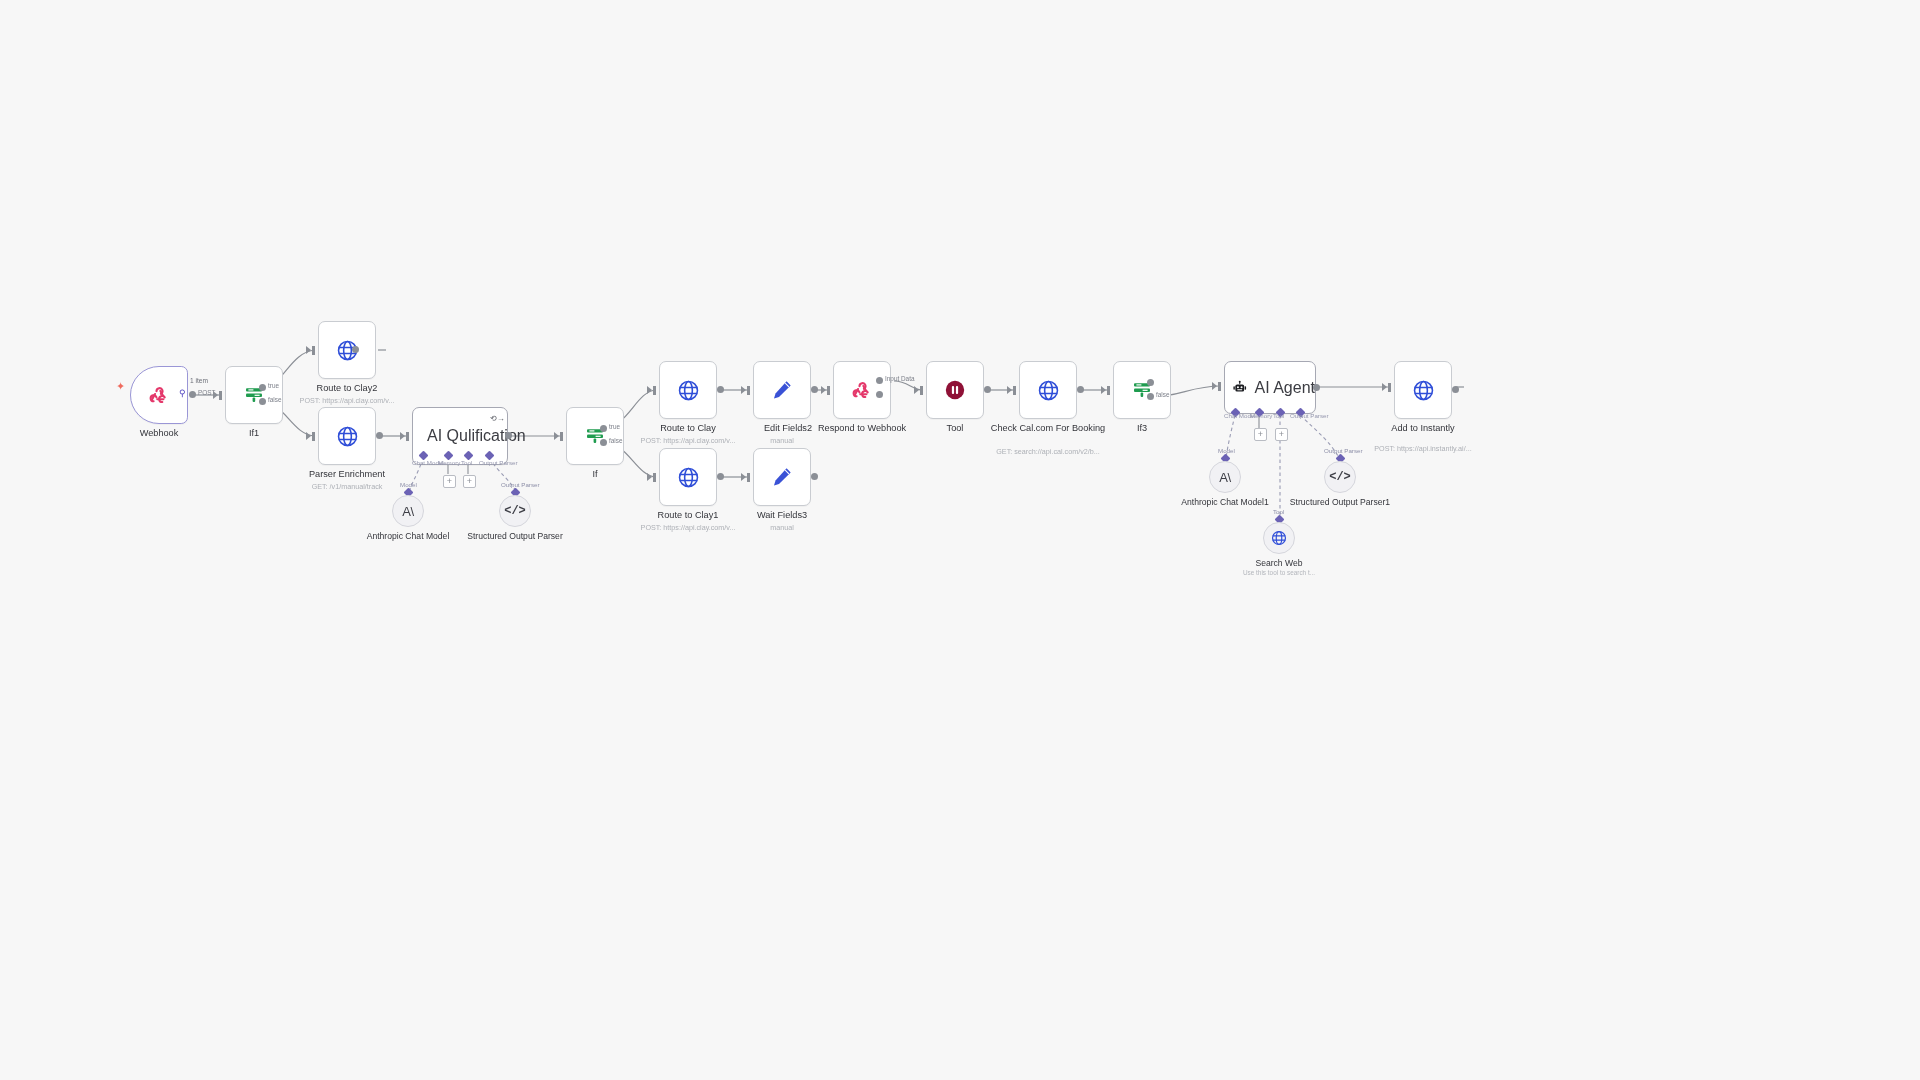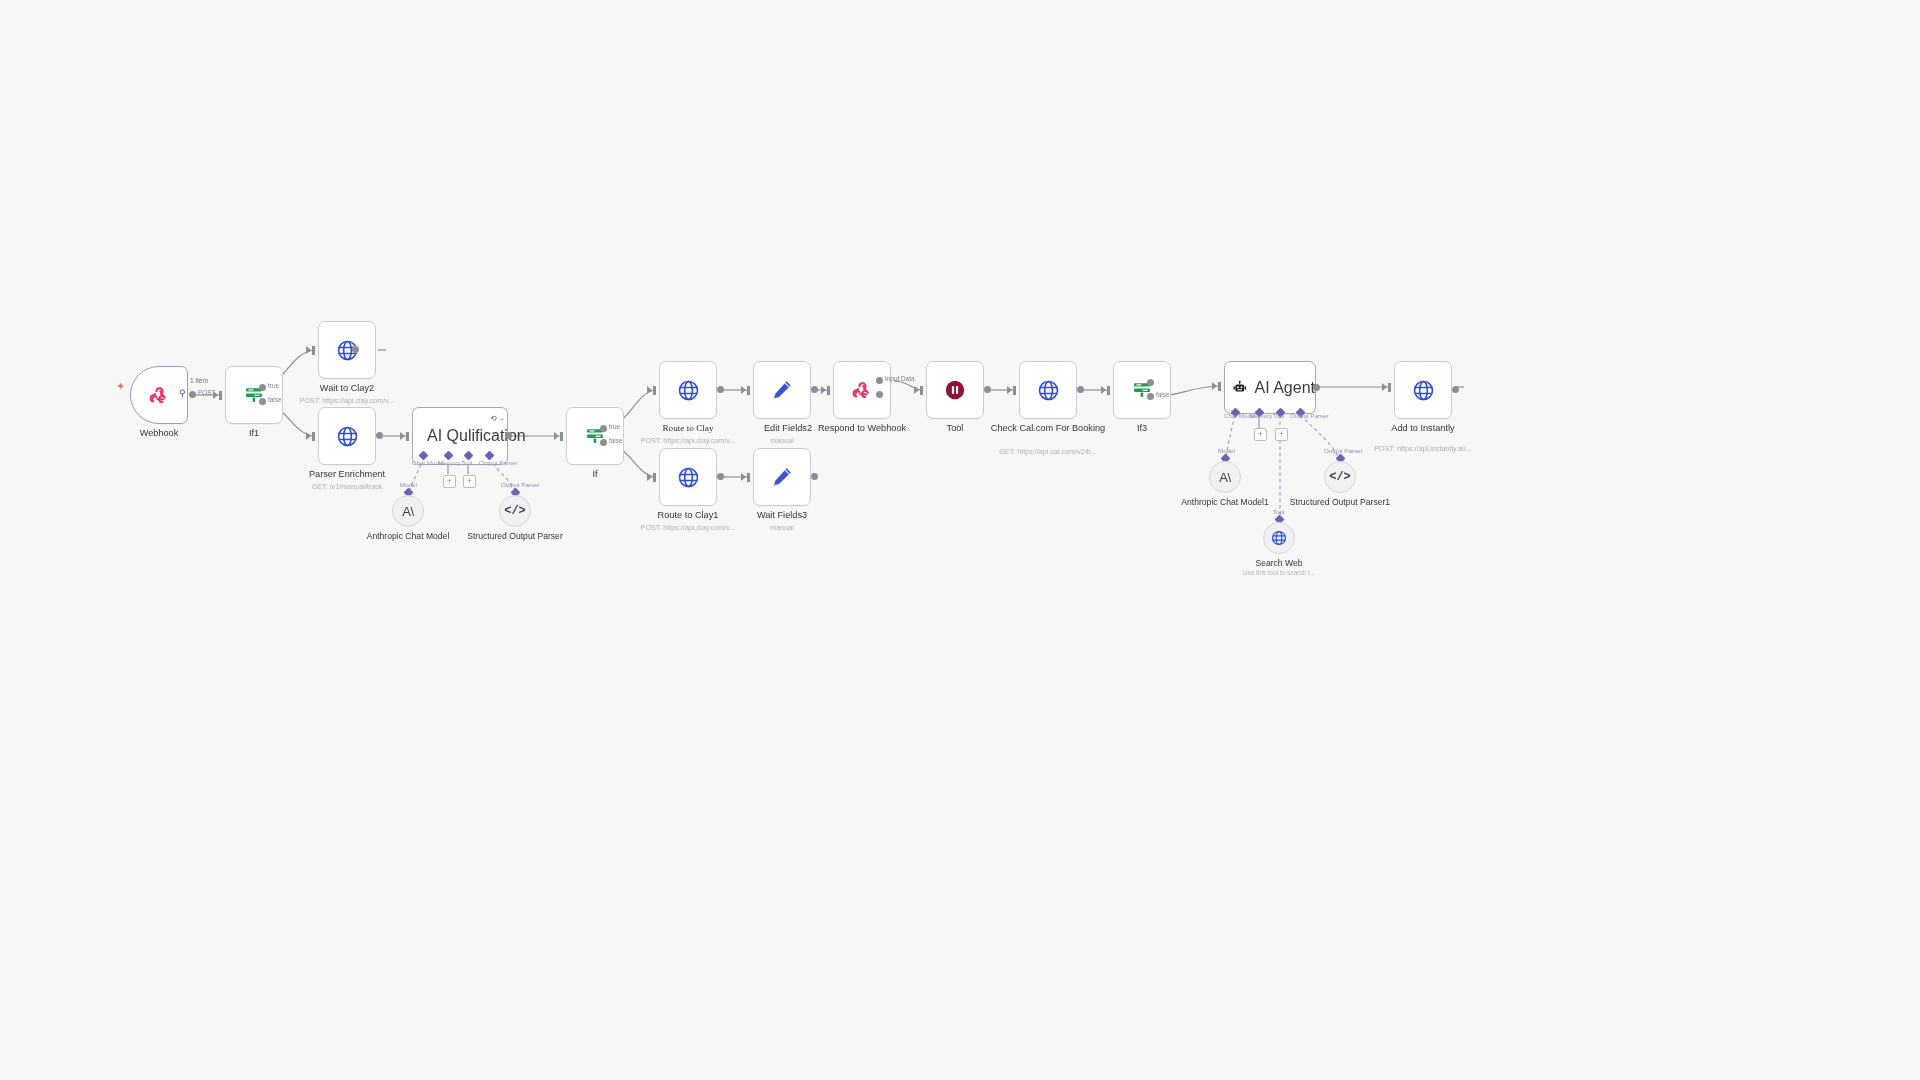--- a/index.html
+++ b/index.html
@@ -208,21 +208,21 @@
   <div class="inarrow" style="left:306px;top:346px;"></div>
   <div class="node" style="left:318px;top:321px;">
     <svg class="ic" width="25" height="25" viewBox="0 0 24 24">
       <g fill="none" stroke="#2f4ed8" stroke-width="1.5">
         <circle cx="12" cy="12" r="8.6"></circle>
         <ellipse cx="12" cy="12" rx="3.7" ry="8.6"></ellipse>
         <path d="M3.6 9.2 H20.4 M3.6 14.8 H20.4"></path>
       </g>
     </svg>
   </div>
-  <div class="node-title" style="left:347px;top:383px;">Wait to Clay2</div>
+  <div class="node-title" style="left:347px;top:383px;">Route to Clay2</div>
   <div class="node-sub" style="left:347px;top:396px;">POST: https://api.clay.com/v...</div>
   <div class="port" style="left:352px;top:346px;"></div>
 
   <div class="inbar" style="left:312px;top:432px;"></div>
   <div class="inarrow" style="left:306px;top:432px;"></div>
   <div class="node" style="left:318px;top:407px;">
     <svg class="ic" width="25" height="25" viewBox="0 0 24 24">
       <g fill="none" stroke="#2f4ed8" stroke-width="1.5">
         <circle cx="12" cy="12" r="8.6"></circle>
         <ellipse cx="12" cy="12" rx="3.7" ry="8.6"></ellipse>
@@ -306,21 +306,21 @@
   <div class="inarrow" style="left:647px;top:386px;"></div>
   <div class="node" style="left:659px;top:361px;">
     <svg class="ic" width="25" height="25" viewBox="0 0 24 24">
       <g fill="none" stroke="#2f4ed8" stroke-width="1.5">
         <circle cx="12" cy="12" r="8.6"></circle>
         <ellipse cx="12" cy="12" rx="3.7" ry="8.6"></ellipse>
         <path d="M3.6 9.2 H20.4 M3.6 14.8 H20.4"></path>
       </g>
     </svg>
   </div>
-  <div class="node-title" style="left:688px;top:423px;font-family:Liberation Serif, serif;">Route to Clay</div>
+  <div class="node-title" style="left:688px;top:423px;">Route to Clay</div>
   <div class="node-sub" style="left:688px;top:436px;">POST: https://api.clay.com/v...</div>
   <div class="port" style="left:717px;top:386px;"></div>
 
   <div class="inbar" style="left:747px;top:386px;"></div>
   <div class="inarrow" style="left:741px;top:386px;"></div>
   <div class="node" style="left:753px;top:361px;">
     <svg class="ic" width="24" height="24" viewBox="0 0 24 24">
       <g fill="#3a52d6">
         <path d="M16.6 3.3 L20.7 7.4 L9 19.1 L4 20.6 L5.5 15.6 Z"></path>
       </g>
@@ -396,21 +396,21 @@
   <div class="node" style="left:1019px;top:361px;">
     <svg class="ic" width="25" height="25" viewBox="0 0 24 24">
       <g fill="none" stroke="#2f4ed8" stroke-width="1.5">
         <circle cx="12" cy="12" r="8.6"></circle>
         <ellipse cx="12" cy="12" rx="3.7" ry="8.6"></ellipse>
         <path d="M3.6 9.2 H20.4 M3.6 14.8 H20.4"></path>
       </g>
     </svg>
   </div>
   <div class="node-title" style="left:1048px;top:423px;">Check Cal.com For Booking</div>
-  <div class="node-sub" style="left:1048px;top:447px;">GET: https://api.cal.com/v2/b...</div>
+  <div class="node-sub" style="left:1048px;top:447px;">GET: search://api.cal.com/v2/b...</div>
   <div class="port" style="left:1077px;top:386px;"></div>
 
   <div class="inbar" style="left:1107px;top:386px;"></div>
   <div class="inarrow" style="left:1101px;top:386px;"></div>
   <div class="node" style="left:1113px;top:361px;">
     <svg class="ic" width="24" height="24" viewBox="0 0 24 24">
       <g fill="#1f9c4f">
         <rect x="4" y="5.2" width="16" height="3.4" rx="1"></rect>
         <rect x="4" y="10.6" width="16" height="3.4" rx="1"></rect>
         <rect x="10.6" y="14.4" width="2.6" height="4.6" rx="1"></rect>

